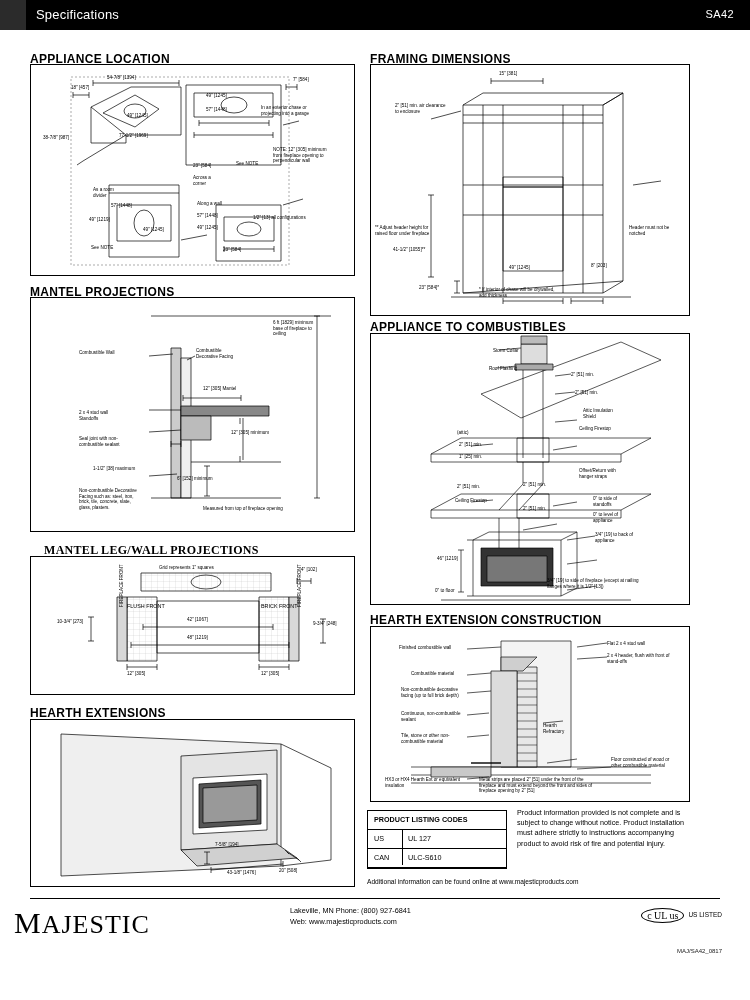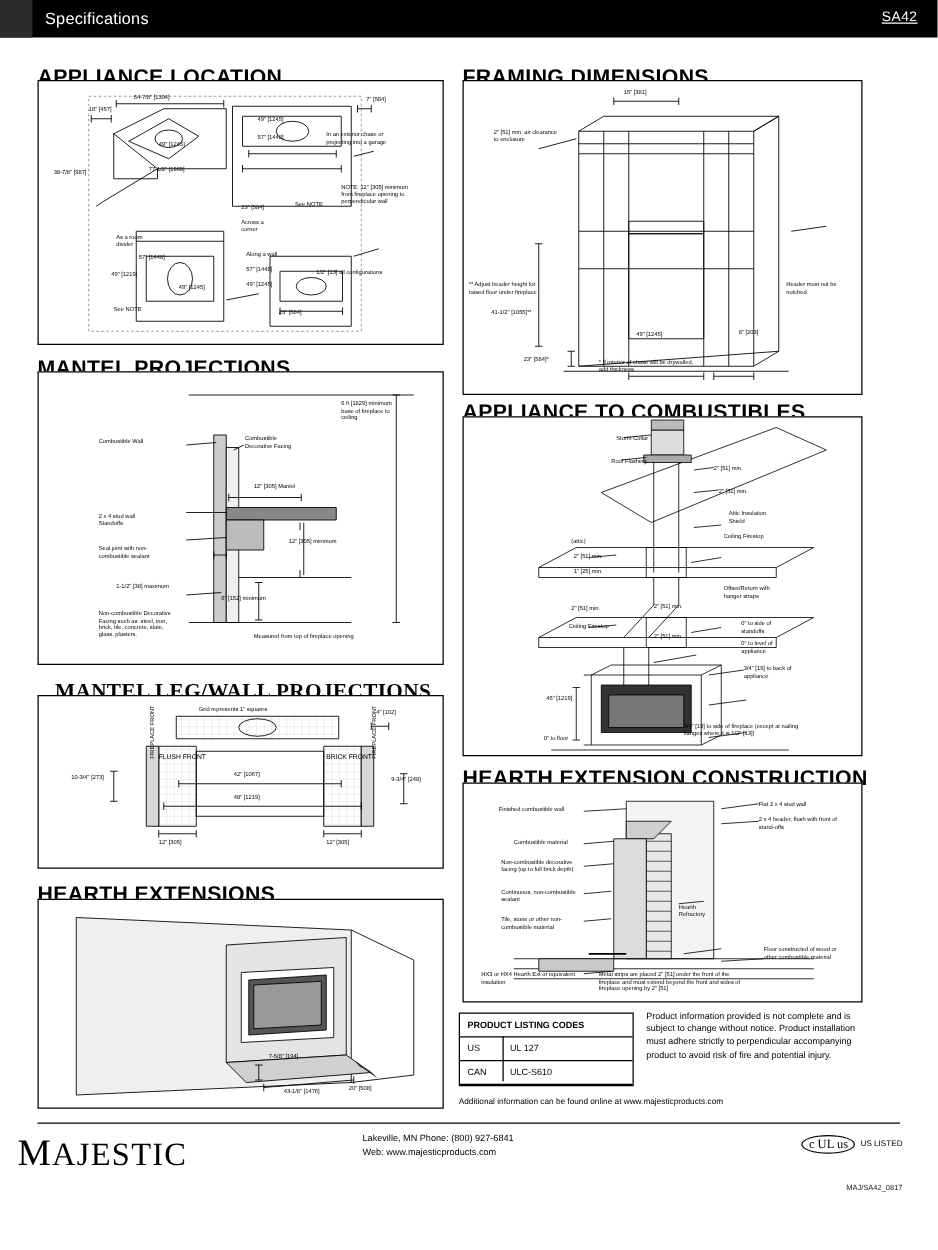--- a/index.html
+++ b/index.html
@@ -15,25 +15,25 @@
     position:absolute;left:0;top:0;width:750px;height:30px;background:#000;
     color:#fff;
   }
   .topbar .bar-accent{
     position:absolute;left:0;top:0;width:26px;height:30px;background:#2b2b2b;
   }
   .topbar .title{
     position:absolute;left:36px;top:7px;font-size:13px;letter-spacing:.2px;
   }
   .topbar .model{
-    position:absolute;right:16px;top:8px;font-size:11px;letter-spacing:.4px;text-decoration:underline;
+    position:absolute;right:16px;top:8px;font-size:11px;letter-spacing:.4px;
   }
   
   .sec-title{
-    position:absolute;font-size:17px;font-weight:bold;letter-spacing:.3px;
+    position:absolute;font-size:12px;font-weight:bold;letter-spacing:.3px;
   }
   .panel{
     position:absolute;border:1px solid #000;background:#fff;box-sizing:border-box;
   }
   .dim{font-size:4.6px;line-height:1.25;letter-spacing:0;}
   .dim6{font-size:5.4px;line-height:1.3;}
   svg{display:block;}
   .nofill{fill:none;stroke:#000;}
   
   .footline{
@@ -413,21 +413,21 @@
   <div class="row hdr">PRODUCT LISTING CODES</div>
   <div class="row">
     <span class="cell-l">US</span><span>UL 127</span>
   </div>
   <div class="row">
     <span class="cell-l">CAN</span><span>ULC-S610</span>
   </div>
   <div class="vline"></div>
 </div>
 
-<div class="legal">Product information provided is not complete and is subject to change without notice. Product installation must adhere strictly to perpendicular accompanying product to avoid risk of fire and potential injury.</div>
+<div class="legal">Product information provided is not complete and is subject to change without notice. Product installation must adhere strictly to instructions accompanying product to avoid risk of fire and potential injury.</div>
 <div class="addl">Additional information can be found online at www.majesticproducts.com</div>
 
 <div class="footline"></div>
 <div class="logo">
   <span class="m1">M</span><span>AJESTIC</span>
 </div>
 <div class="contact">
   <div>Lakeville, MN   Phone: (800) 927-6841</div>
   <div>Web: www.majesticproducts.com</div>
 </div>

